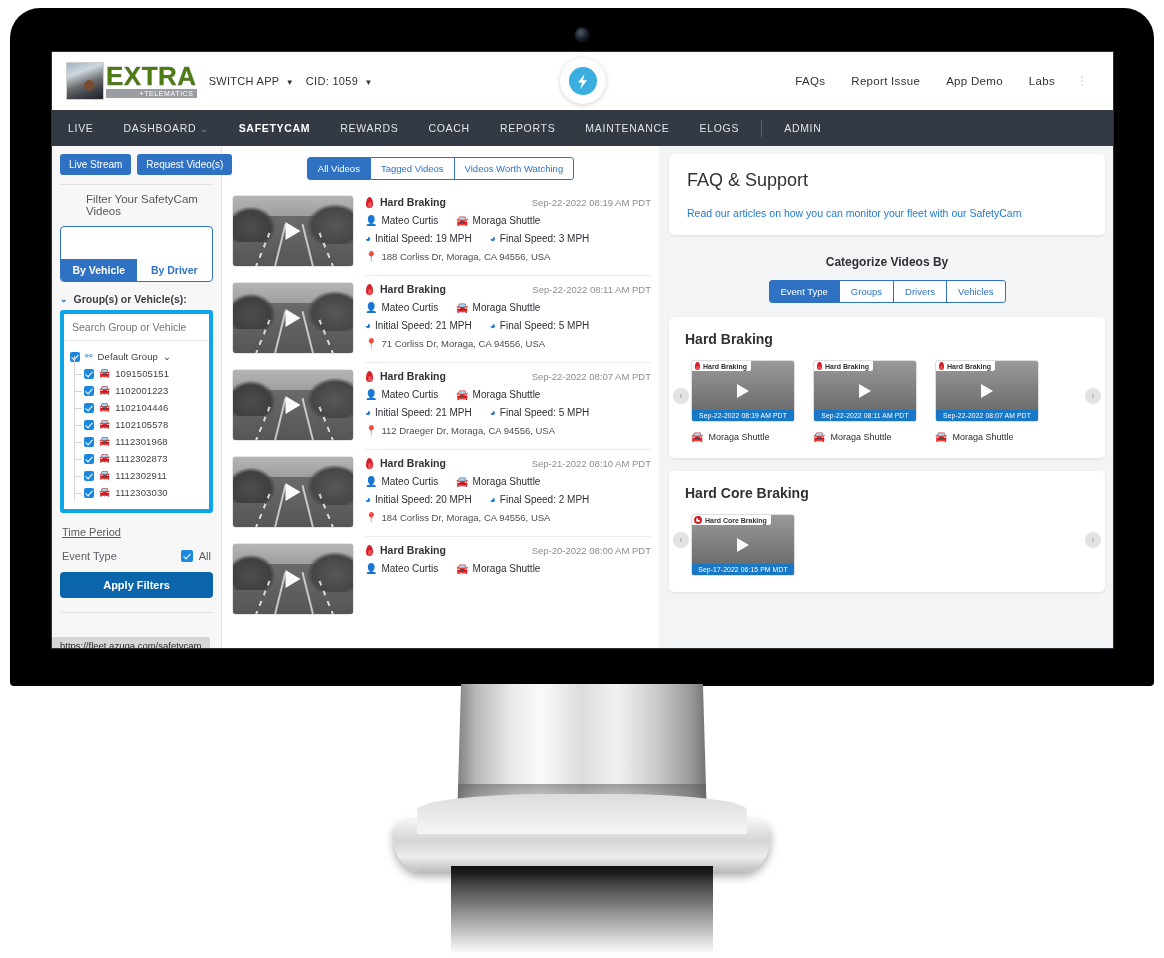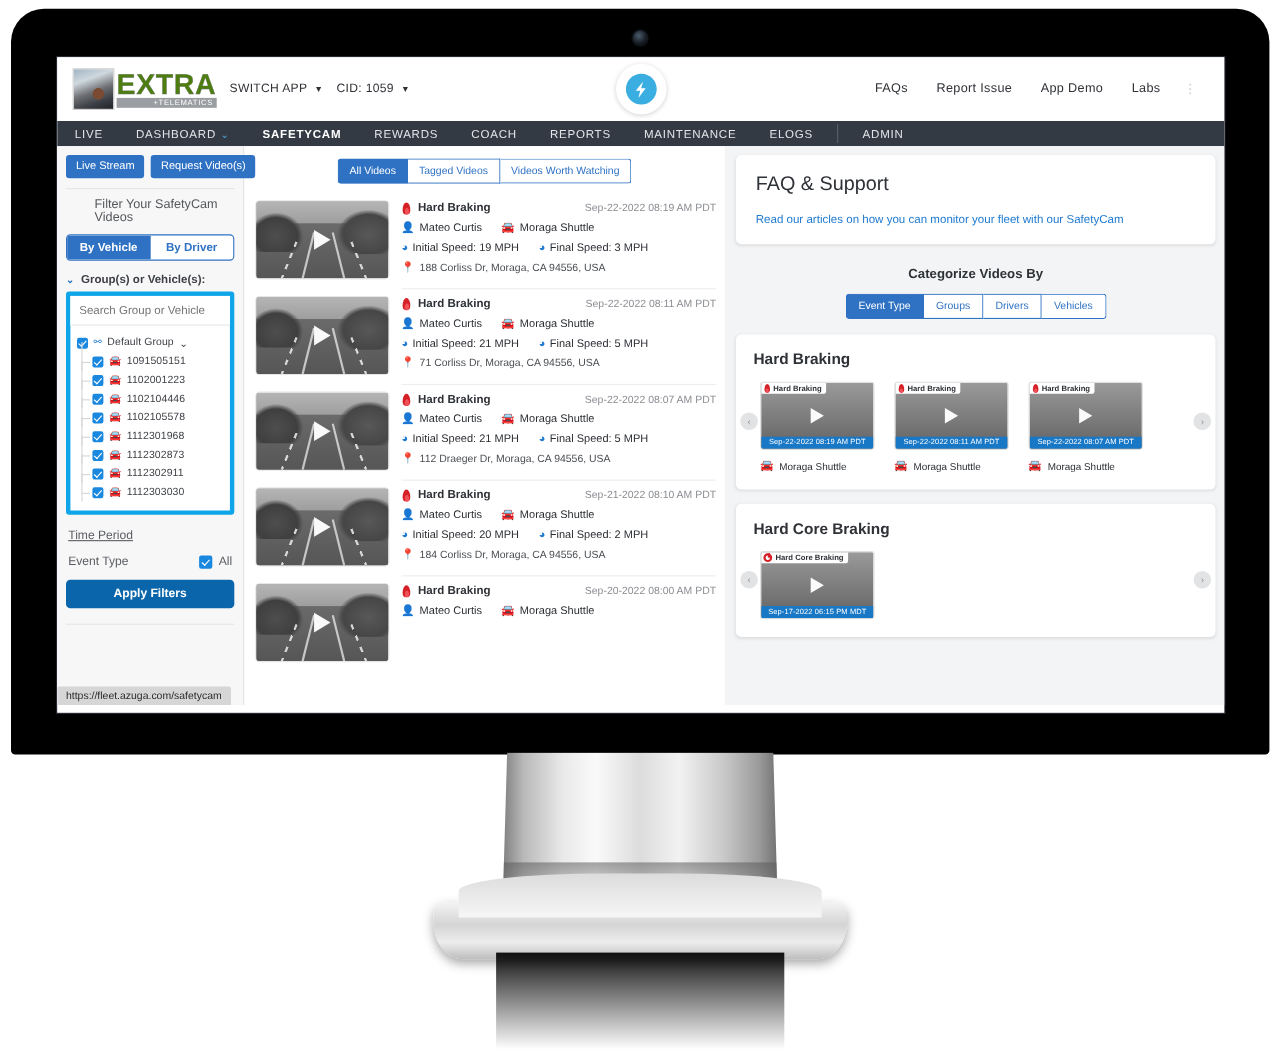--- a/index.html
+++ b/index.html
@@ -101,21 +101,21 @@
     background: #3aaee0; display:flex; align-items:center; justify-content:center;
   }
   .azuga-dot svg { display:block; }
   .hdr-right { margin-left: auto; display: flex; align-items: center; }
   .hdr-right .hdr-link { font-weight: 400; font-size: 11.5px; margin-left: 26px; }
   .kebab { margin-left: 26px; margin-right: 16px; display:flex; flex-direction:column; gap:2px; }
   .kebab i { width:2px; height:2px; background:#d8d8d8; border-radius:50%; display:block; }
 
   
   .navbar {
-    height: 23px; background: #343a44; display: flex; align-items: center;
+    height: 36px; background: #343a44; display: flex; align-items: center;
     padding-left: 16px; color: #e8eaed;
   }
   .nav-item {
     font-size: 10.5px; letter-spacing: .7px; margin-right: 30px;
     white-space: nowrap; cursor: default; color: #e2e5e9;
   }
   .nav-item.active { font-weight: 700; color: #ffffff; }
   .nav-item .chev { color: #49a9e0; font-size: 9px; margin-left: 4px; }
   .nav-sep { width: 1px; height: 17px; background: #5a616c; margin: 0 22px 0 -8px; }
 
@@ -134,21 +134,21 @@
   }
   .btn-row { display: flex; gap: 6px; }
   .hr-thin { height:1px; background:#e2e3e5; margin: 9px 0 0; }
   .filter-title { font-size: 11.5px; color: #55585c; padding: 8px 2px 9px; margin-left: 24px; }
   .seg {
     display: flex; width: 100%; border: 1px solid #2f72c4;
     border-radius: 4px; overflow: hidden; background: #fff;
   }
   .seg div {
     flex: 1; text-align: center; font-size: 10.5px; padding: 5px 4px; cursor: pointer;
-    color: #2f72c4; font-weight: 600;
+    color: #2f72c4; font-weight: 600; margin-top: 32px;
   }
   .seg div.on { background: #2f72c4; color: #fff; }
   .grp-head {
     display:flex; align-items:center; gap:6px; font-size: 10.5px;
     color: #3c3f44; margin: 11px 0 5px 0; font-weight: 600;
   }
   .grp-head .tw { color:#1f6fbe; font-size: 9px; }
   .grp-box { border:4px solid #0ea5e9; border-radius: 3px; background:#fff; }
   .srch {
     width: 100%; border: none; border-bottom: 1px solid #e6e7e9;

